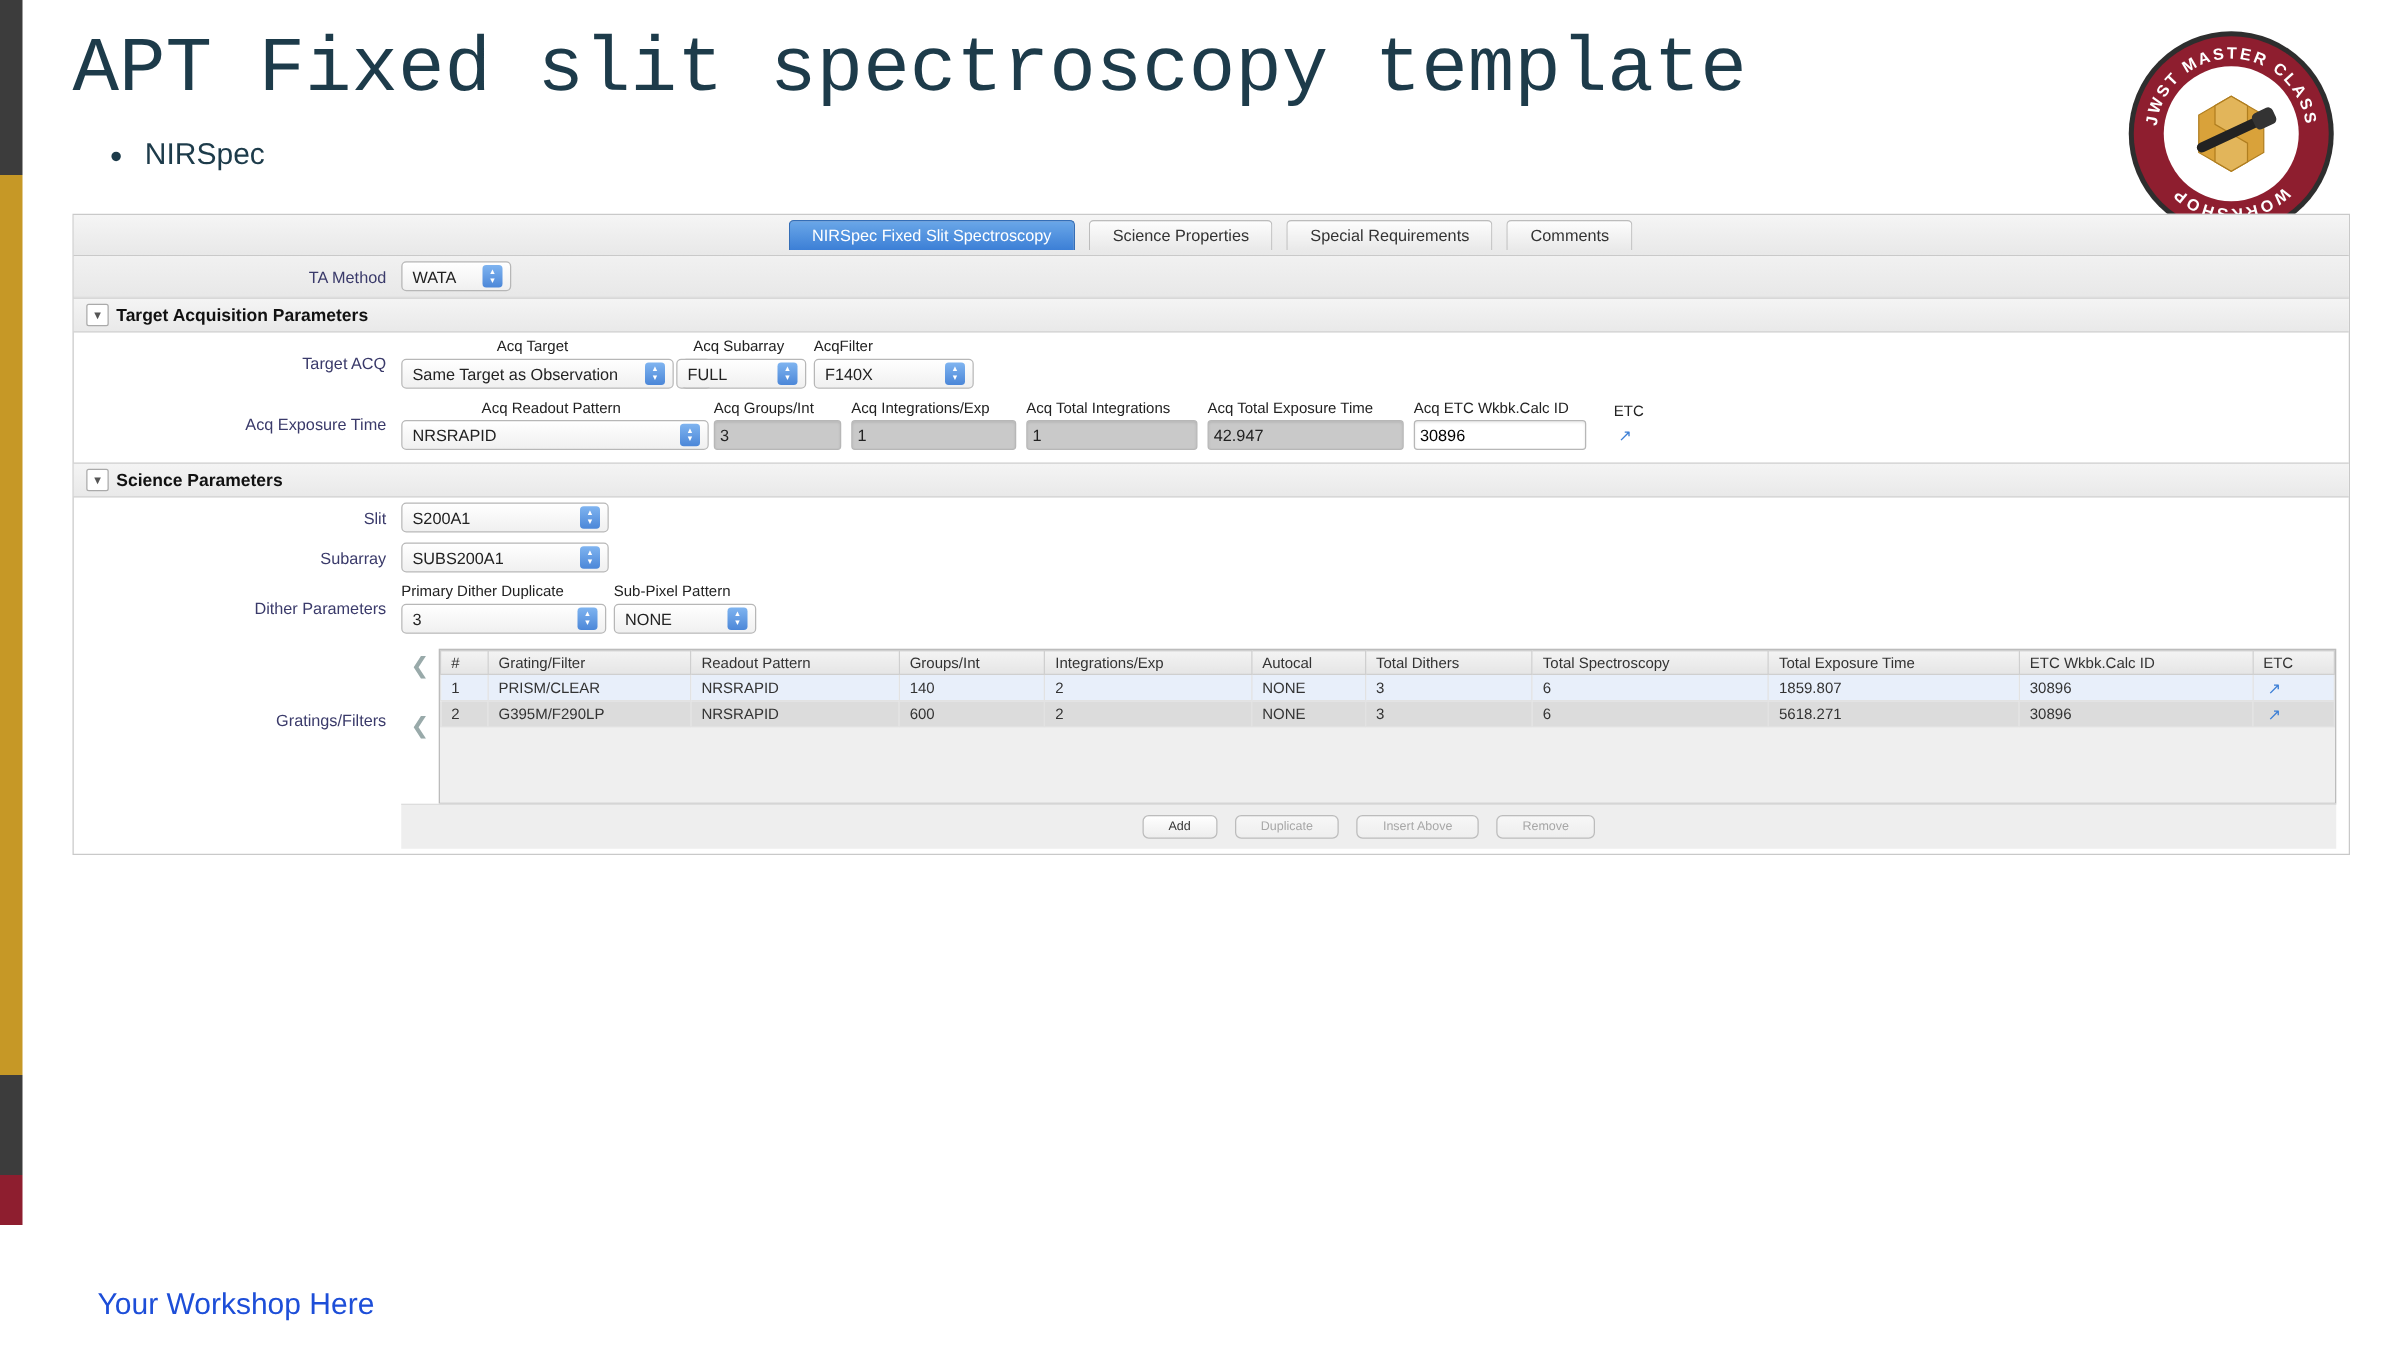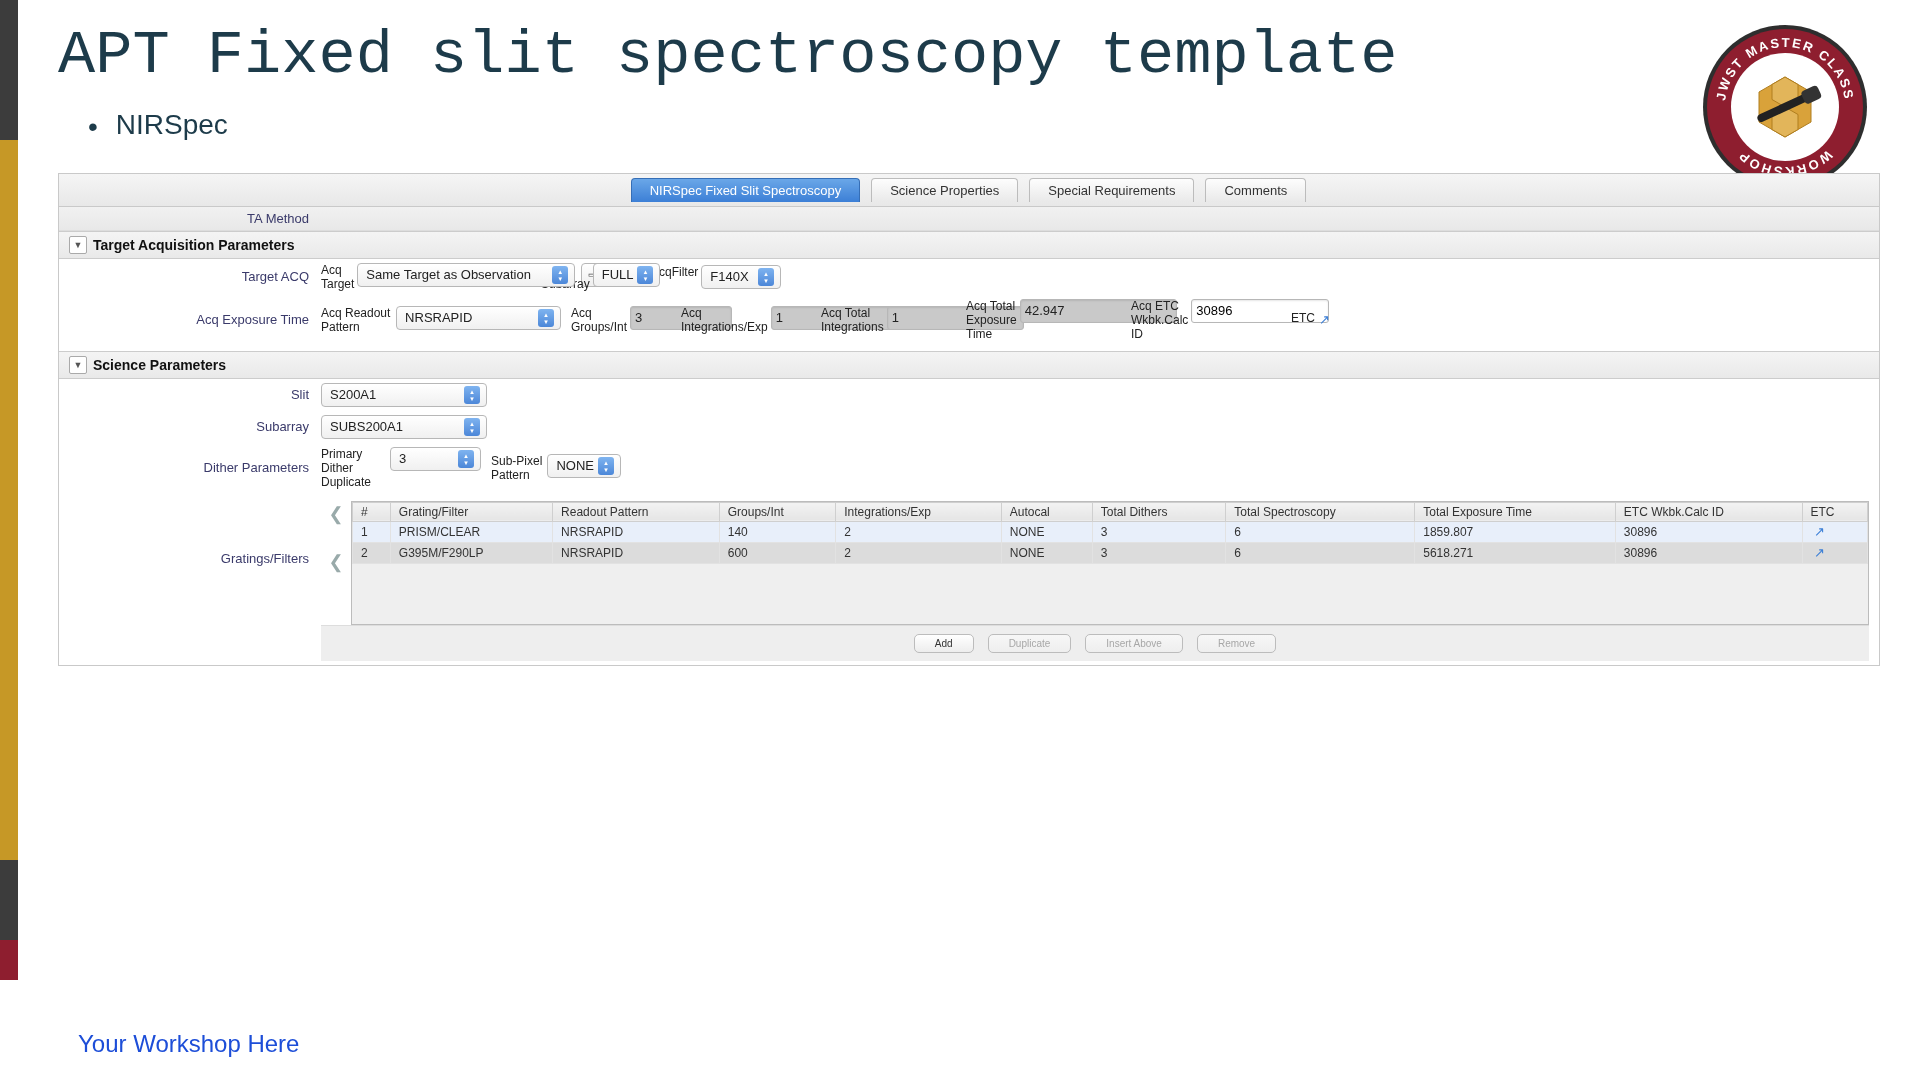--- a/index.html
+++ b/index.html
@@ -3,35 +3,35 @@
 <meta charset="utf-8">
 <style>
 html,body{margin:0;padding:0;height:100%;font-family:"Lucida Grande","Segoe UI",Arial,sans-serif;font-size:13px;color:#333;background:#fff}
 .page{position:relative;width:1920px;height:1080px;overflow:hidden}
 .side-dark{position:absolute;left:0;top:0;width:18px;height:140px;background:#3c3c3c}
 .side-gold{position:absolute;left:0;top:140px;width:18px;height:720px;background:#c69826}
 .side-dark2{position:absolute;left:0;top:860px;width:18px;height:80px;background:#3c3c3c}
 .side-red{position:absolute;left:0;top:940px;width:18px;height:40px;background:#8e1e2f}
 .content{position:absolute;left:58px;top:0;right:40px;bottom:0}
 .title{font-family:Liberation Mono, monospace;font-size:62px;color:#1d3b4a;margin:20px 0 10px;font-weight:400}
-.bullet{font-size:28px;color:#1d3b4a;margin:18px 0 18px 30px}
+.bullet{font-size:24px;color:#1d3b4a;margin:18px 0 18px 30px}
 .bullet::before{content:"\2022";display:inline-block;color:#1d3b4a;margin-right:18px;font-size:28px;vertical-align:middle}
 .logo{position:absolute;right:50px;top:22px;width:170px;height:170px}
 
 .app-panel{border:1px solid #c9c9c9;background:#fff;margin-top:30px}
 .tabbar{background:linear-gradient(#f5f5f5,#e8e8e8);border-bottom:1px solid #c9c9c9;height:32px;display:flex;align-items:center;justify-content:center;gap:12px}
 .tab{padding:4px 18px;border:1px solid #bcbcbc;border-bottom:none;border-top-left-radius:4px;border-top-right-radius:4px;background:linear-gradient(#fdfdfd,#e9e9e9);font-size:13px;cursor:pointer;margin-left:-1px}
 .tab.active{background:linear-gradient(#6aa7e8,#3c7fd6);color:#fff;border-color:#356eb6}
 .form-row{display:flex;align-items:center;padding:4px 10px}
 .row-label{width:240px;text-align:right;padding-right:12px;color:#3a3a6a;font-size:13px}
 .row-body{flex:1;display:flex;align-items:center;gap:10px;flex-wrap:wrap}
 .section-hdr{background:linear-gradient(#f4f4f4,#e9e9e9);border-top:1px solid #ccc;border-bottom:1px solid #ccc;padding:4px 10px;font-weight:bold;font-size:14px;color:#111;display:flex;align-items:center;gap:6px}
 .disclose{width:16px;height:16px;display:inline-flex;align-items:center;justify-content:center;border:1px solid #aaa;background:#fff;font-size:9px;color:#555;border-radius:2px}
 .col-head{font-size:12px;color:#222;font-weight:400}
-.fld-stack{display:flex;flex-direction:row;align-items:flex-start;gap:3px}
+.fld-stack{display:flex;flex-direction:column;align-items:flex-start;gap:3px}
 
 .select{position:relative;display:inline-flex;align-items:center;border:1px solid #b7b7b7;border-radius:4px;background:linear-gradient(#fff,#f0f0f0);height:22px;padding:0 6px 0 8px;box-shadow:inset 0 1px 0 #fff}
 .select .val{font-size:13px;color:#222;margin-right:4px}
 .select .arr{width:16px;height:18px;margin-left:auto;display:flex;align-items:center;justify-content:center;background:linear-gradient(#7fb4f0,#4c87d8);border-radius:3px;color:#fff;font-size:9px;line-height:9px}
 .select .arr::before{content:"\25B4\A\25BE";white-space:pre;text-align:center;font-size:7px;line-height:7px}
 
 .txt{border:1px solid #b7b7b7;background:#fff;height:20px;padding:1px 4px;font-size:13px;border-radius:3px;box-shadow:inset 0 1px 2px rgba(0,0,0,.1)}
 .txt.ro{background:#c9c9c9;color:#222}
 
 .arrow-btn{width:22px;height:22px;border:1px solid #b7b7b7;border-radius:4px;background:linear-gradient(#fff,#eee);display:inline-flex;align-items:center;justify-content:center;font-size:12px;color:#555;cursor:pointer}
@@ -94,20 +94,26 @@
     <div class="app-panel">
       <div class="tabbar">
         <div class="tab active">NIRSpec Fixed Slit Spectroscopy</div>
         <div class="tab">Science Properties</div>
         <div class="tab">Special Requirements</div>
         <div class="tab">Comments</div>
       </div>
 
       <div class="form-row" style="background:linear-gradient(#f1f1f1,#e8e8e8);border-bottom:1px solid #ddd">
         <div class="row-label">TA Method</div>
+        <div class="row-body">
+          <div class="select" style="width:72px">
+            <span class="val">WATA</span>
+              <span class="arr"></span>
+          </div>
+        </div>
       </div>
 
       <div class="section-hdr">
         <span class="disclose">▼</span>
         <span>Target Acquisition Parameters</span>
       </div>
 
       <div class="form-row">
         <div class="row-label">Target ACQ</div>
         <div class="row-body">

